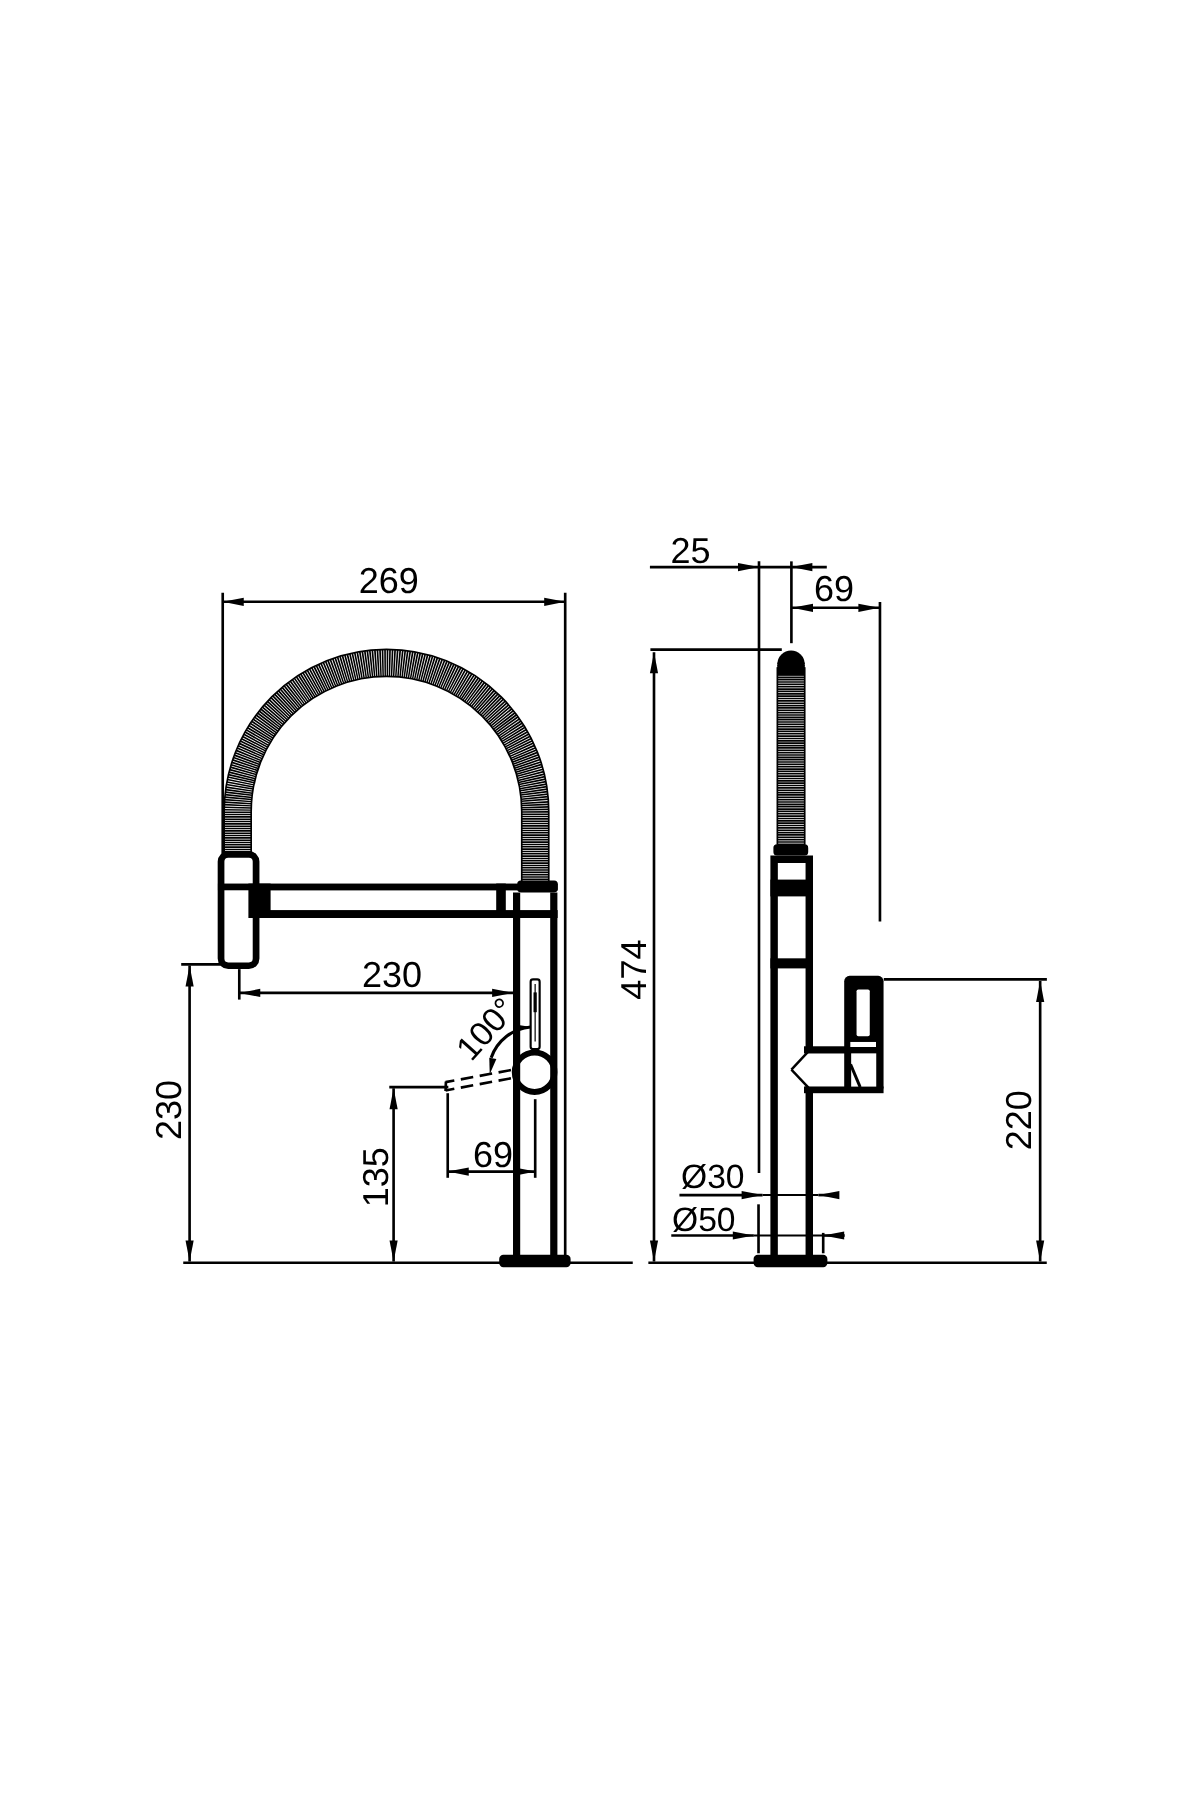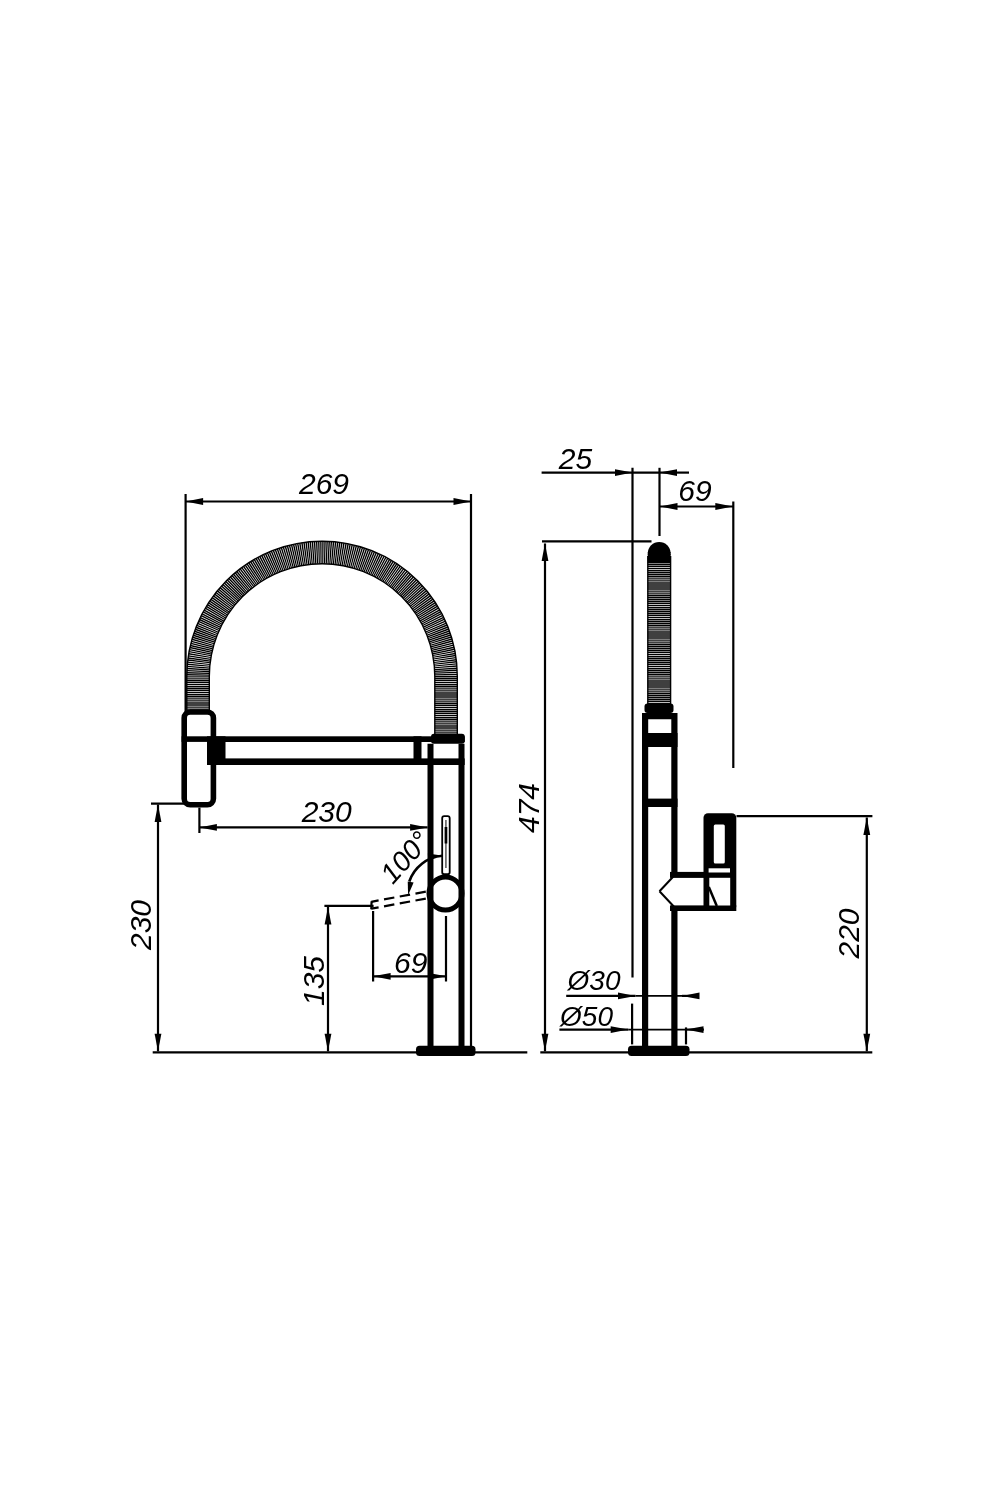--- a/index.html
+++ b/index.html
@@ -1,15 +1,15 @@
 <!DOCTYPE html>
 <html><head><meta charset="utf-8"><title>Faucet drawing</title>
 <style>
 html,body{margin:0;padding:0;background:#ffffff;}
-.page{width:1000px;height:1500px;position:relative;background:#ffffff;font-style:italic;}
+.page{width:1000px;height:1500px;position:relative;background:#ffffff;}
 svg{position:absolute;top:0;left:0;}
 text{font-family:"Liberation Sans", sans-serif;fill:#000;}
 </style></head><body>
 <div class="page">
 <svg width="1000" height="1500" viewBox="0 0 1000 1500">
 <rect x="0" y="0" width="1000" height="1500" fill="#ffffff"></rect>
 <g stroke="#000" fill="none" stroke-linecap="butt">
 
 <path d="M 198.05 710.5 L 198.05 676.4 A 124.00 124.00 0 0 1 446.05 676.4 L 446.05 735.5" stroke-width="22.5" stroke-dasharray="1.32 0.62"></path>
 

